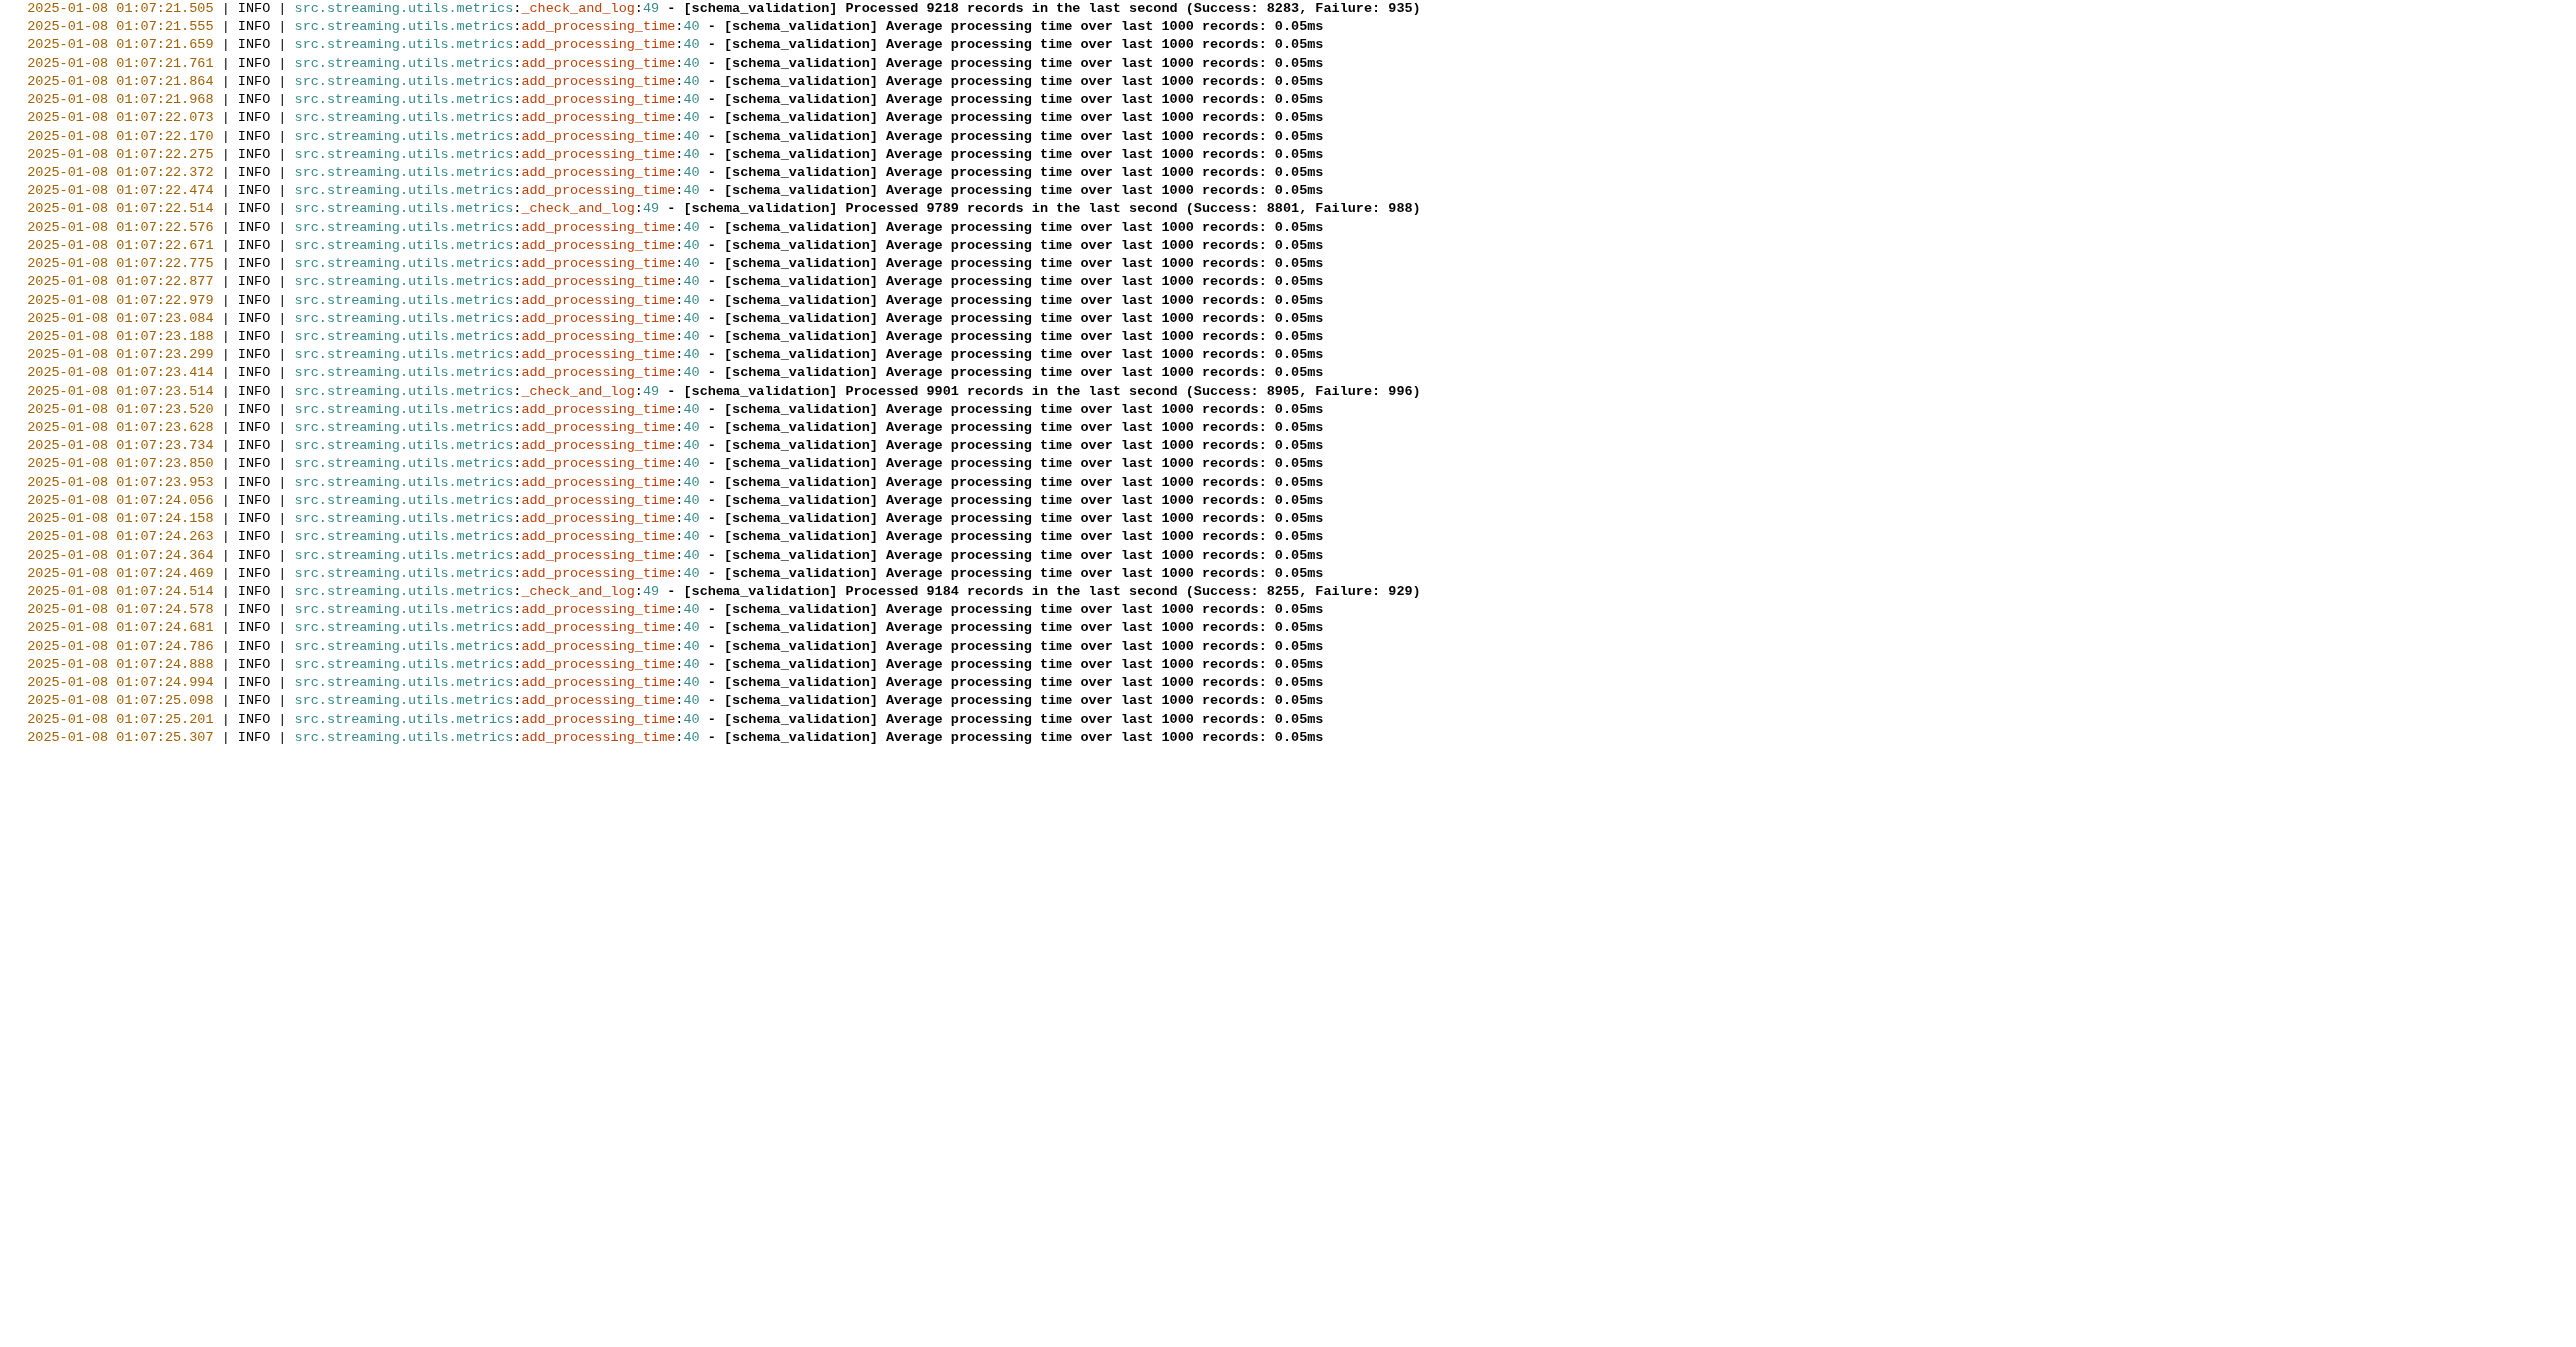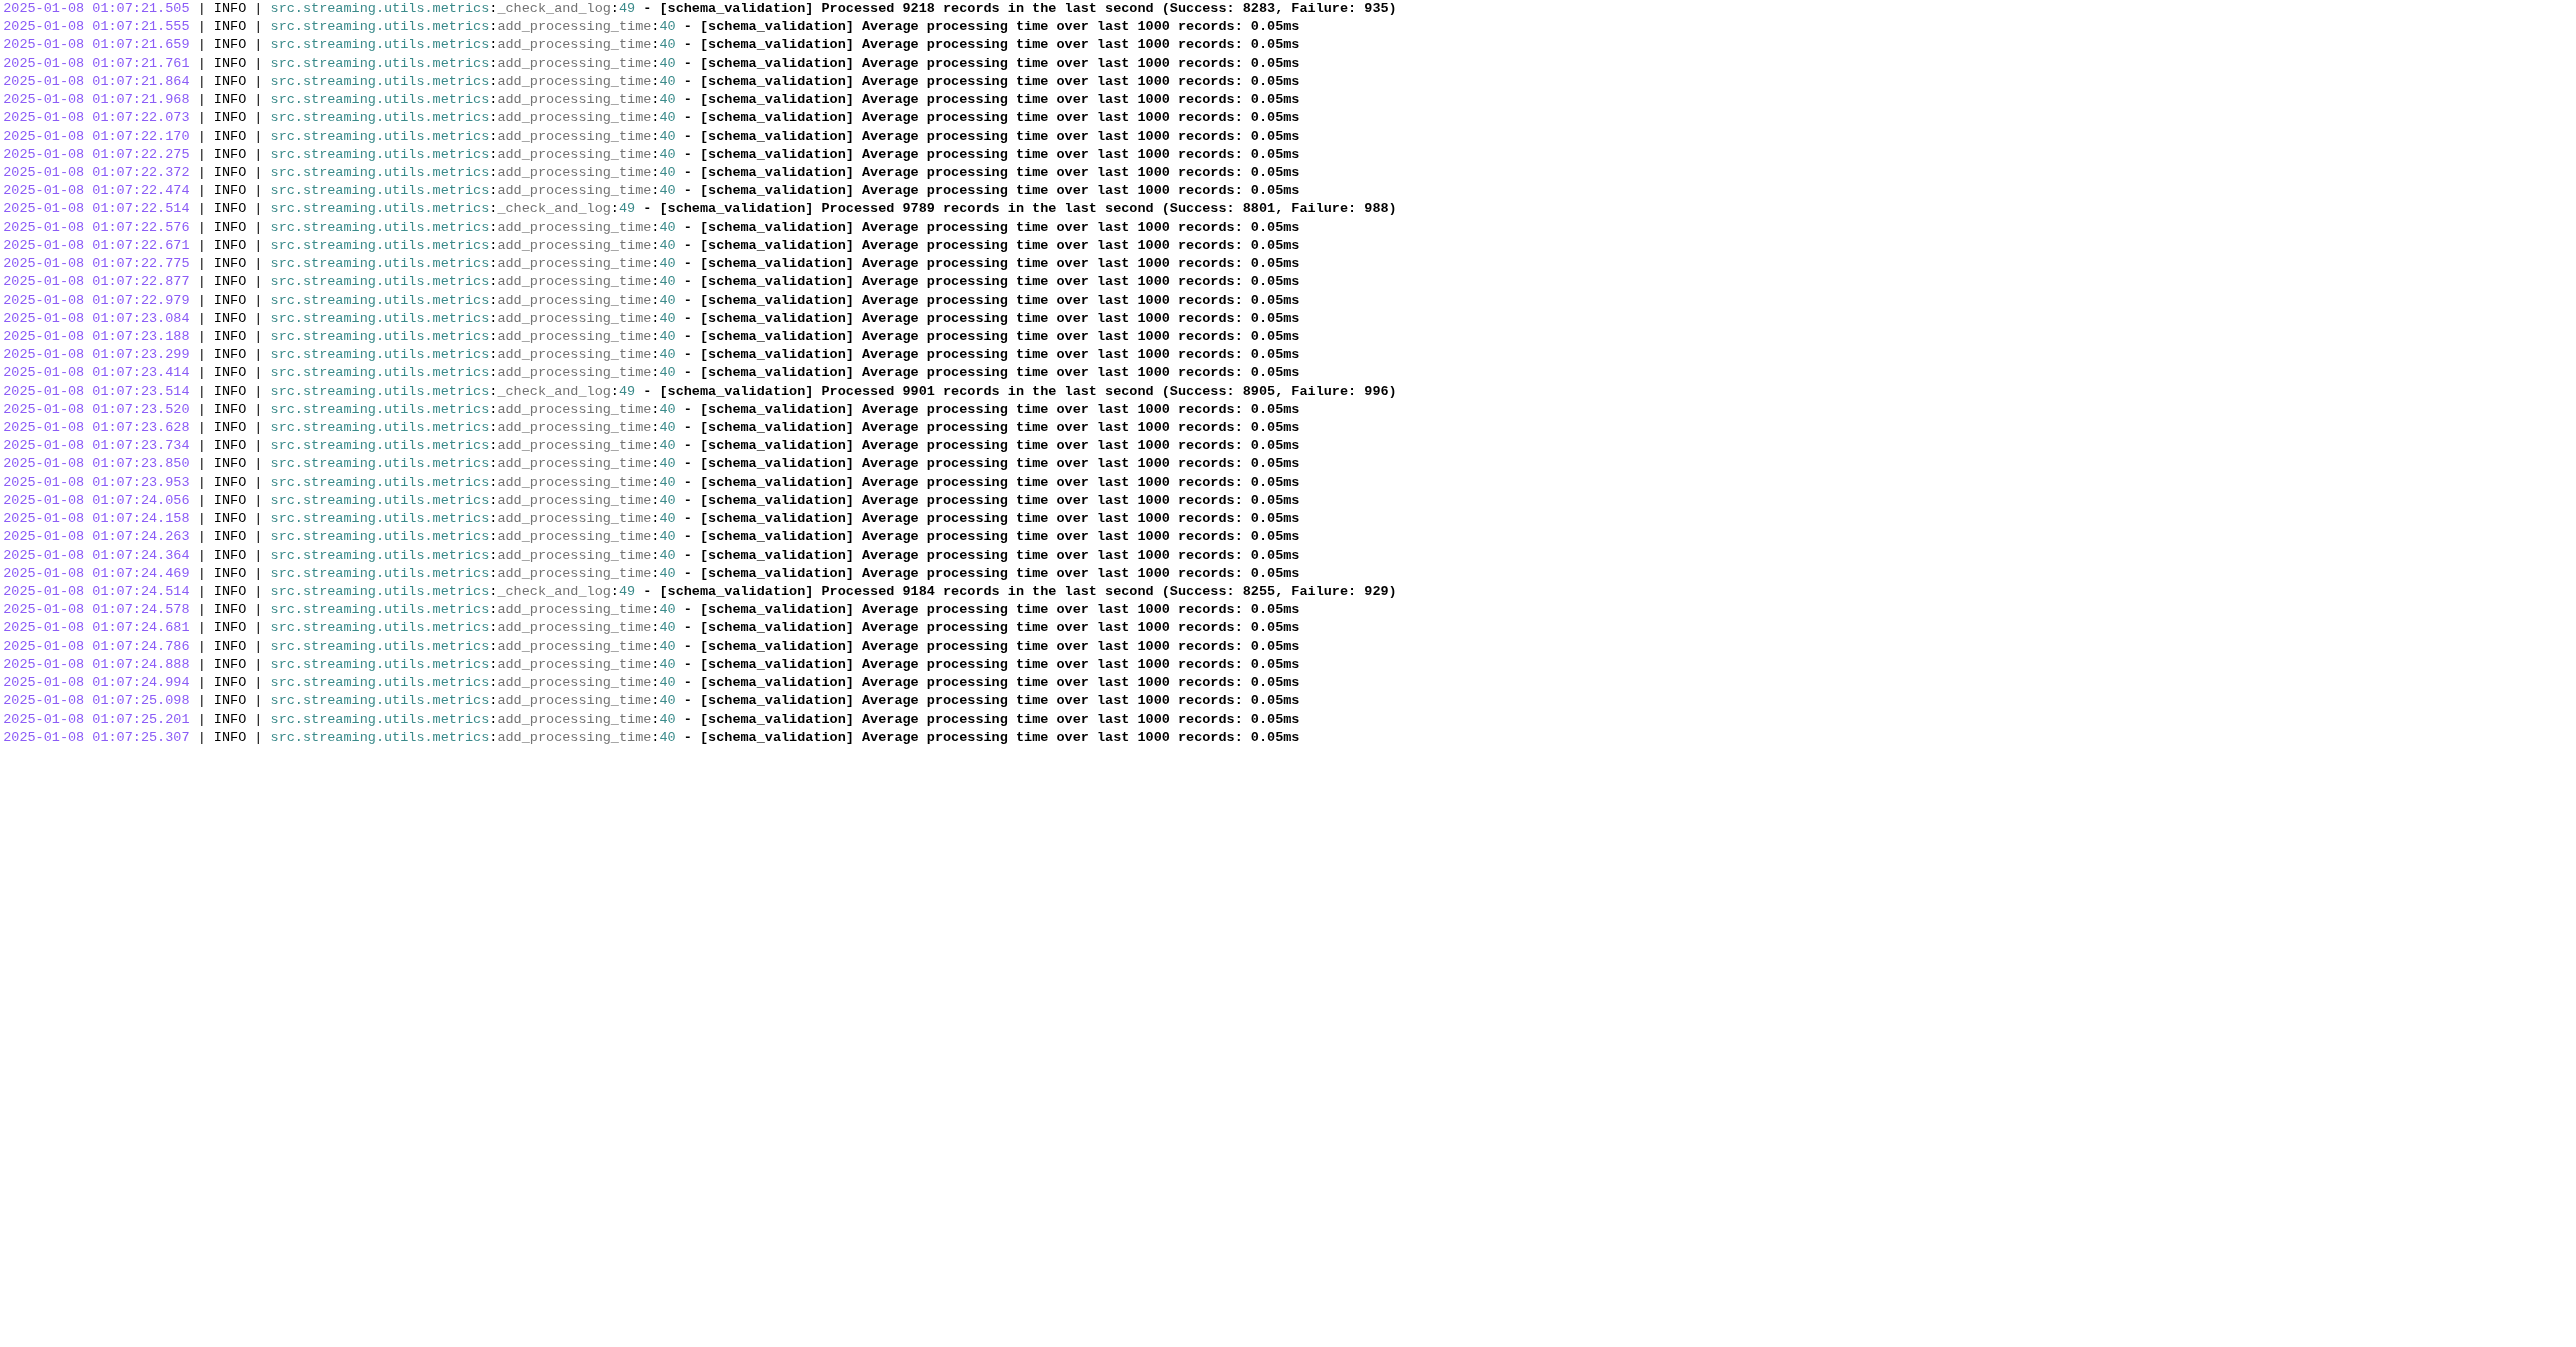--- a/index.html
+++ b/index.html
@@ -14,37 +14,38 @@
       background: #ffffff;
       color: #000000;
       white-space: nowrap;
       padding: 0 3.2px;
       font-weight: 500;
     }
     .log-line {
       display: block;
     }
     .ts {
-      color: #8b5cf6;
+      color: #a16207;
+      margin-left: 24px;
     }
     .sep {
       color: #000000;
     }
     .level {
       color: #000000;
       font-weight: normal;
     }
     .module {
       color: #3a8a8a;
     }
     .colon {
       color: #000000;
     }
     .func {
-      color: #737373;
+      color: #c2410c;
     }
     .lineno {
       color: #3a8a8a;
     }
     .msg {
       color: #000000;
       font-weight: bold;
     }
     .spacer {
       color: #000000;

